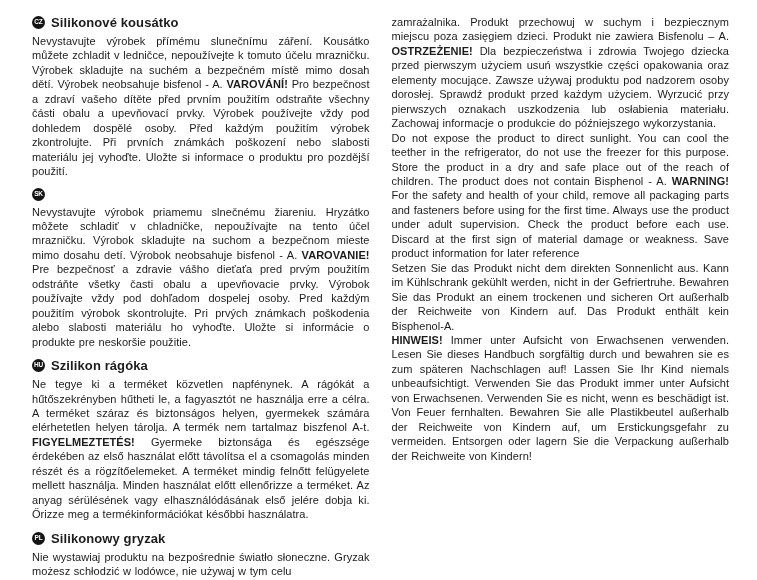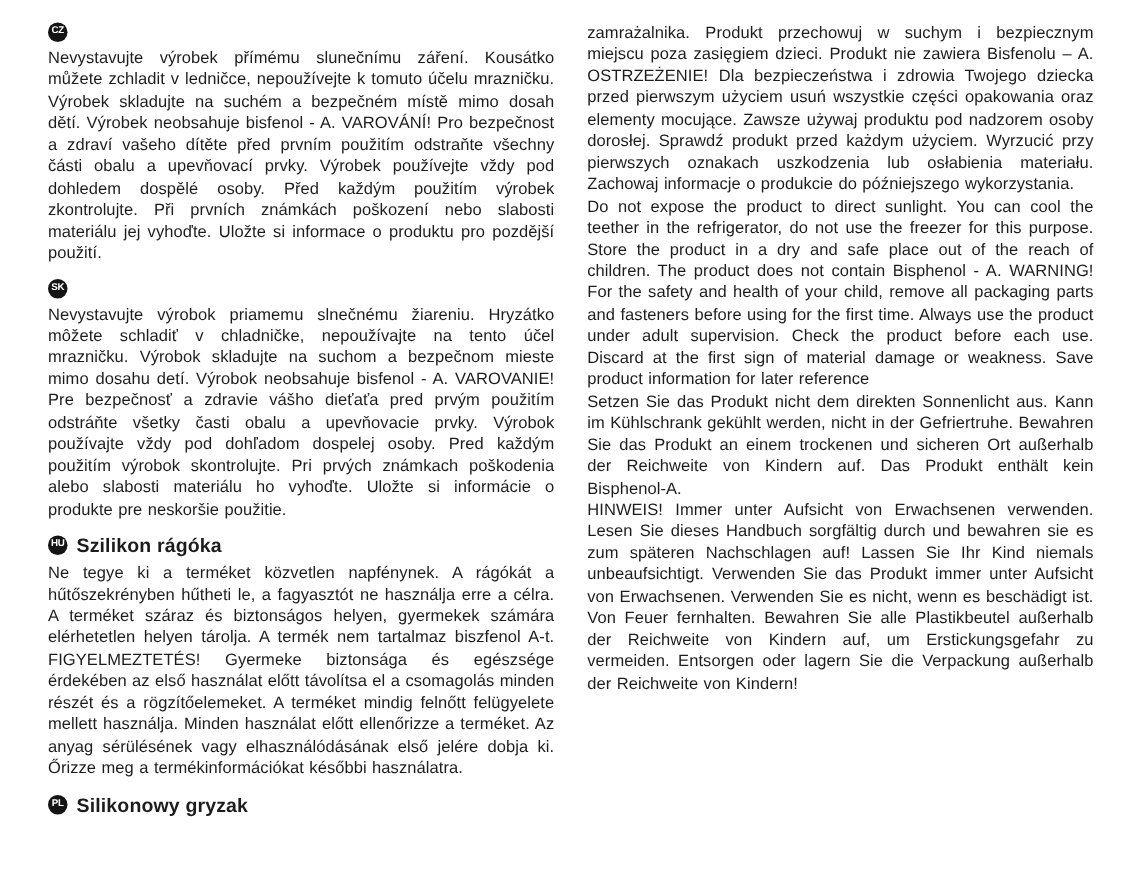--- a/index.html
+++ b/index.html
@@ -54,31 +54,32 @@
   .section p {
     margin: 0;
     font-size: 11px;
     line-height: 14.45px;
     text-align: justify;
     text-justify: inter-word;
     letter-spacing: 0.05px;
     word-spacing: 0.5px;
   }
   .section p b {
-    font-weight: normal;
+    font-weight: bold;
   }
 </style>
 </head>
 <body>
 
 <div class="page">
   <div class="col">
       <div class="section">
         <div class="sec-head">
           <span class="badge">CZ</span>
+          <span>Silikonové kousátko</span>
         </div>
         <p><span>Nevystavujte výrobek přímému slunečnímu záření. Kousátko můžete zchladit v ledničce, nepoužívejte k tomuto účelu mrazničku. Výrobek skladujte na suchém a bezpečném místě mimo dosah dětí. Výrobek neobsahuje bisfenol - A. </span><b>VAROVÁNÍ!</b><span> Pro bezpečnost a zdraví vašeho dítěte před prvním použitím odstraňte všechny části obalu a upevňovací prvky. Výrobek používejte vždy pod dohledem dospělé osoby. Před každým použitím výrobek zkontrolujte. Při prvních známkách poškození nebo slabosti materiálu jej vyhoďte. Uložte si informace o produktu pro pozdější použití.</span></p>
       </div>
       <div class="section">
         <div class="sec-head">
           <span class="badge">SK</span>
         </div>
         <p><span>Nevystavujte výrobok priamemu slnečnému žiareniu. Hryzátko môžete schladiť v chladničke, nepoužívajte na tento účel mrazničku. Výrobok skladujte na suchom a bezpečnom mieste mimo dosahu detí. Výrobok neobsahuje bisfenol - A. </span><b>VAROVANIE!</b><span> Pre bezpečnosť a zdravie vášho dieťaťa pred prvým použitím odstráňte všetky časti obalu a upevňovacie prvky. Výrobok používajte vždy pod dohľadom dospelej osoby. Pred každým použitím výrobok skontrolujte. Pri prvých známkach poškodenia alebo slabosti materiálu ho vyhoďte. Uložte si informácie o produkte pre neskoršie použitie.</span></p>
       </div>
       <div class="section">
@@ -86,20 +87,21 @@
           <span class="badge">HU</span>
           <span>Szilikon rágóka</span>
         </div>
         <p><span>Ne tegye ki a terméket közvetlen napfénynek. A rágókát a hűtőszekrényben hűtheti le, a fagyasztót ne használja erre a célra. A terméket száraz  és biztonságos helyen, gyermekek számára elérhetetlen helyen tárolja. A termék nem tartalmaz biszfenol A-t. </span><b>FIGYELMEZTETÉS!</b><span> Gyermeke biztonsága és egészsége érdekében az első használat előtt távolítsa el a csomagolás minden részét és a rögzítőelemeket. A terméket mindig felnőtt felügyelete mellett használja. Minden használat előtt ellenőrizze a terméket. Az anyag sérülésének vagy elhasználódásának első jelére dobja ki. Őrizze meg a termékinformációkat későbbi használatra.</span></p>
       </div>
       <div class="section">
         <div class="sec-head">
           <span class="badge">PL</span>
           <span>Silikonowy gryzak</span>
         </div>
+        <p><span>Nie wystawiaj produktu na bezpośrednie światło słoneczne. Gryzak możesz schłodzić w lodówce, nie używaj w tym celu</span></p>
       </div>
     </div>
   <div class="col">
       <div class="section">
         <p><span>zamrażalnika. Produkt przechowuj w suchym i bezpiecznym miejscu poza zasięgiem dzieci. Produkt nie zawiera Bisfenolu – A. </span><b>OSTRZEŻENIE!</b><span> Dla bezpieczeństwa i zdrowia Twojego dziecka przed pierwszym użyciem usuń wszystkie części opakowania oraz elementy mocujące. Zawsze używaj produktu pod nadzorem osoby dorosłej. Sprawdź produkt przed każdym użyciem. Wyrzucić przy pierwszych oznakach uszkodzenia lub osłabienia materiału. Zachowaj informacje o produkcie do późniejszego wykorzystania.</span></p>
       </div>
       <div class="section">
         <p><span>Do not expose the product to direct sunlight. You can cool the teether in the refrigerator, do not use the freezer for this purpose. Store the product in a dry and safe place out of the reach of children. The product does not contain Bisphenol - A. </span><b>WARNING!</b><span> For the safety and health of your child, remove all packaging parts and fasteners before using for the first time. Always use the product under adult supervision. Check the product before each use. Discard at the first sign of material damage or weakness. Save product information for later reference</span></p>
       </div>
       <div class="section">

